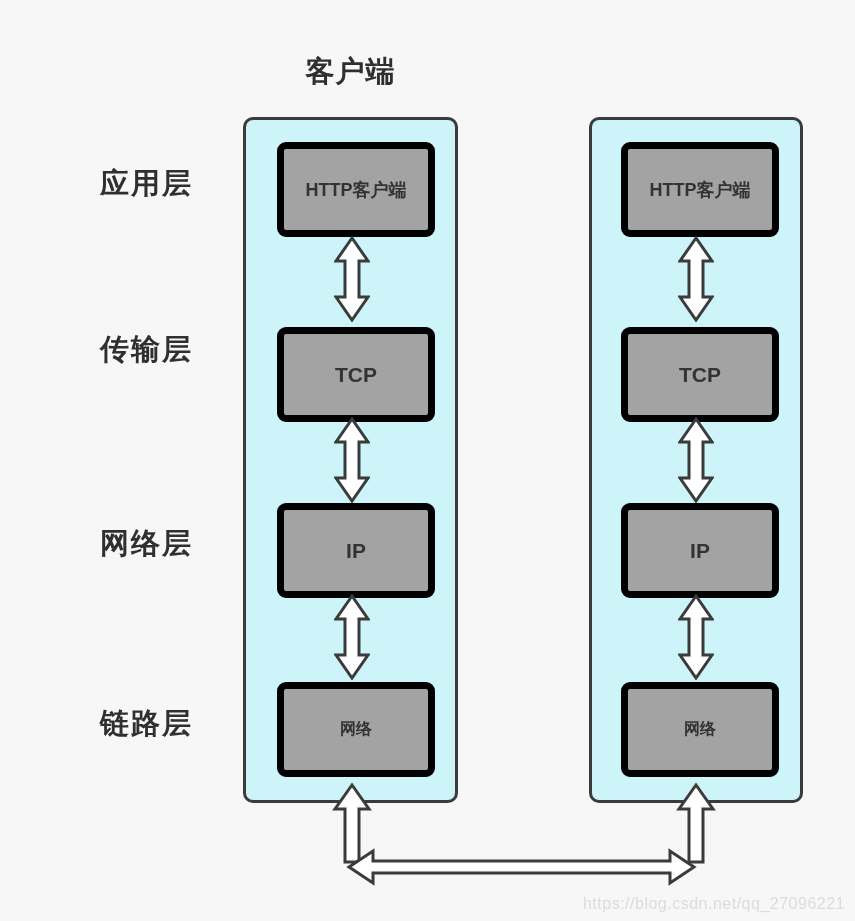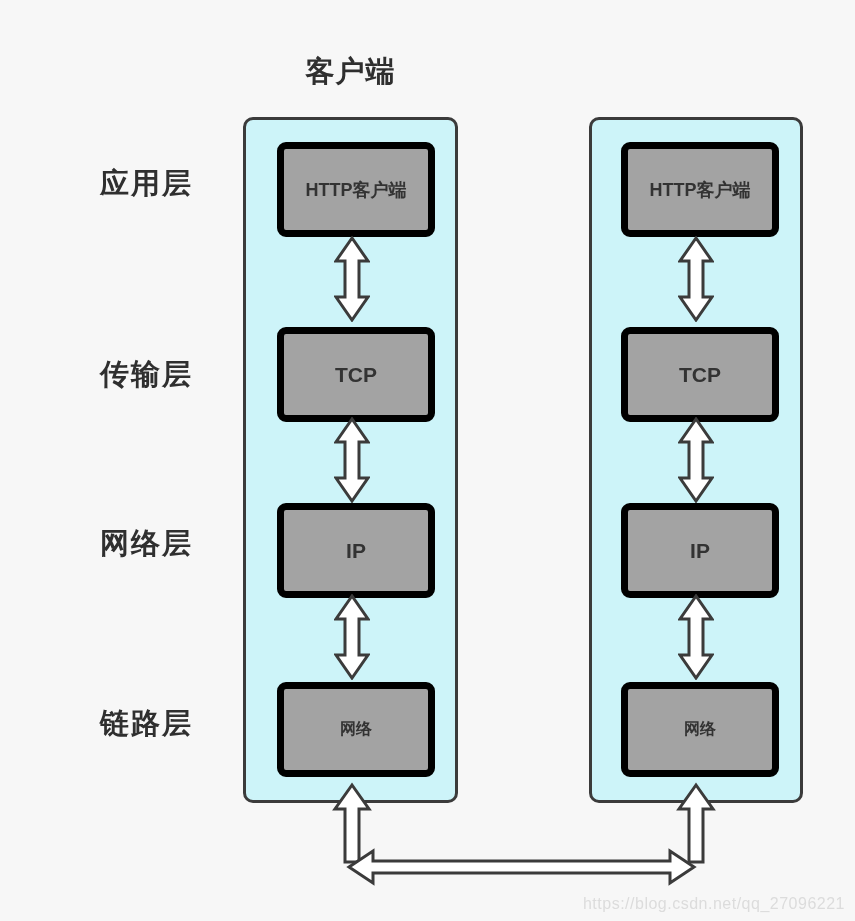--- a/index.html
+++ b/index.html
@@ -100,21 +100,21 @@
   }
 </style>
 </head>
 <body>
 
 <div class="canvas">
 
   <div class="col-header client">客户端</div>
 
   <div class="row-label" style="top:169px">应用层</div>
-  <div class="row-label" style="top:360px">传输层</div>
+  <div class="row-label" style="top:335px">传输层</div>
   <div class="row-label" style="top:709px">链路层</div>
   <div class="row-label" style="top:529px">网络层</div>
 
   <div class="stack-container client"></div>
   <div class="stack-container server"></div>
 
   <div class="layer-box col-client row-0">
       <span>HTTP客户端</span>
     </div>
   <div class="layer-box col-client row-1">

